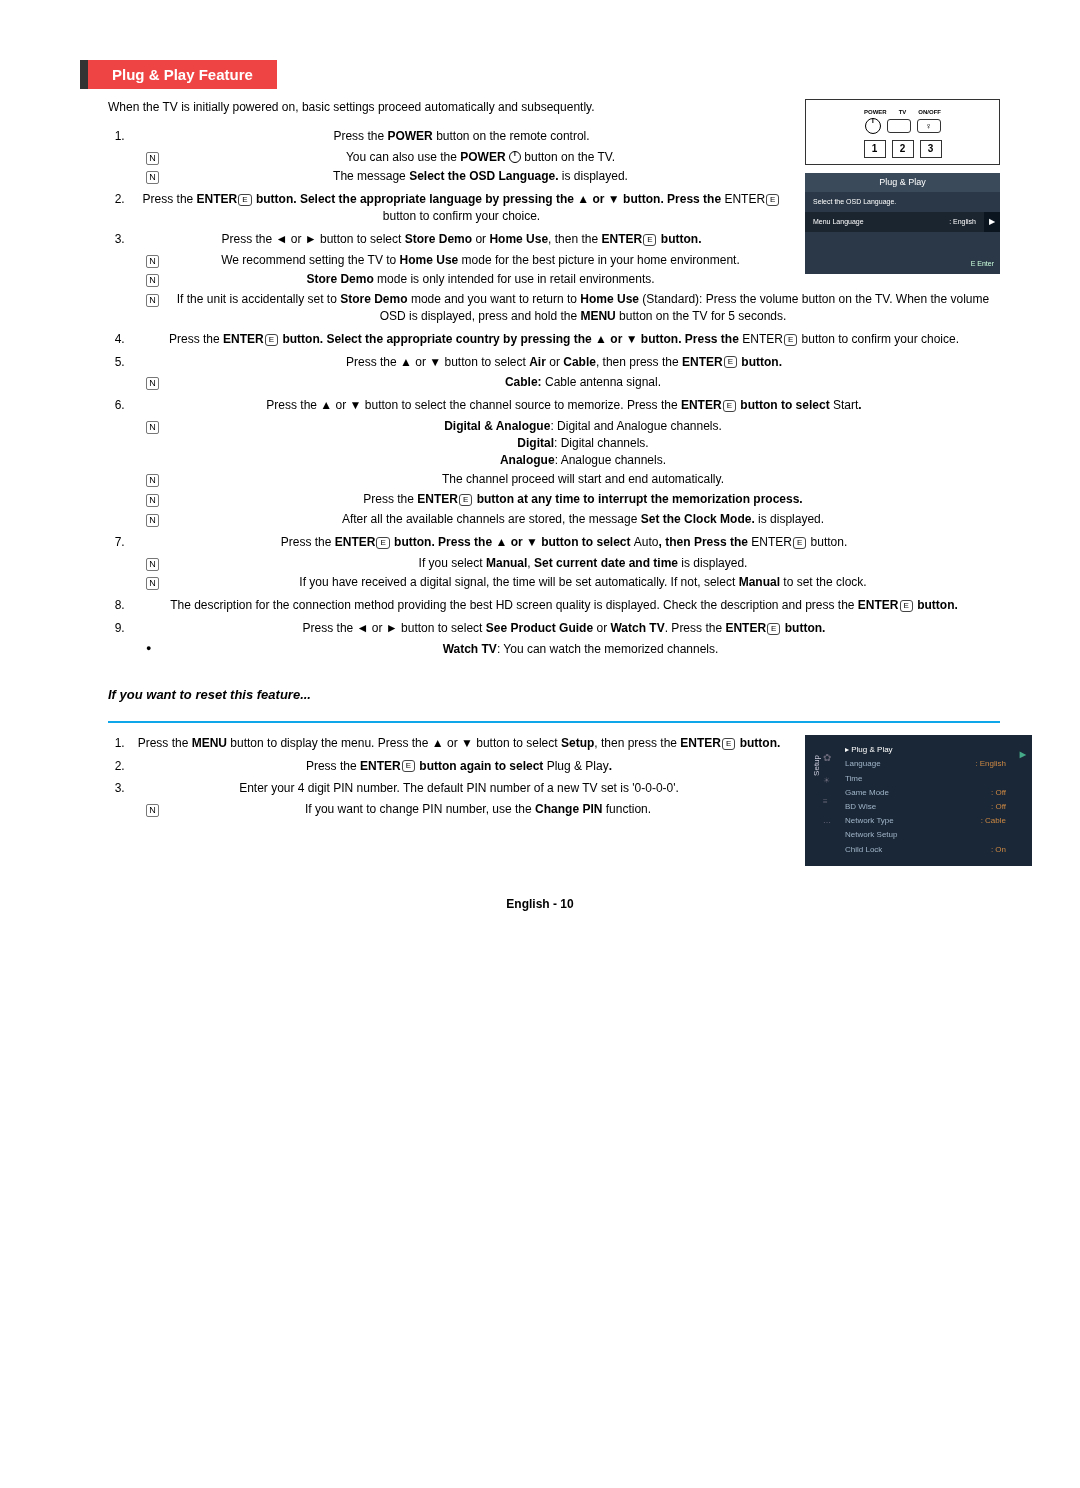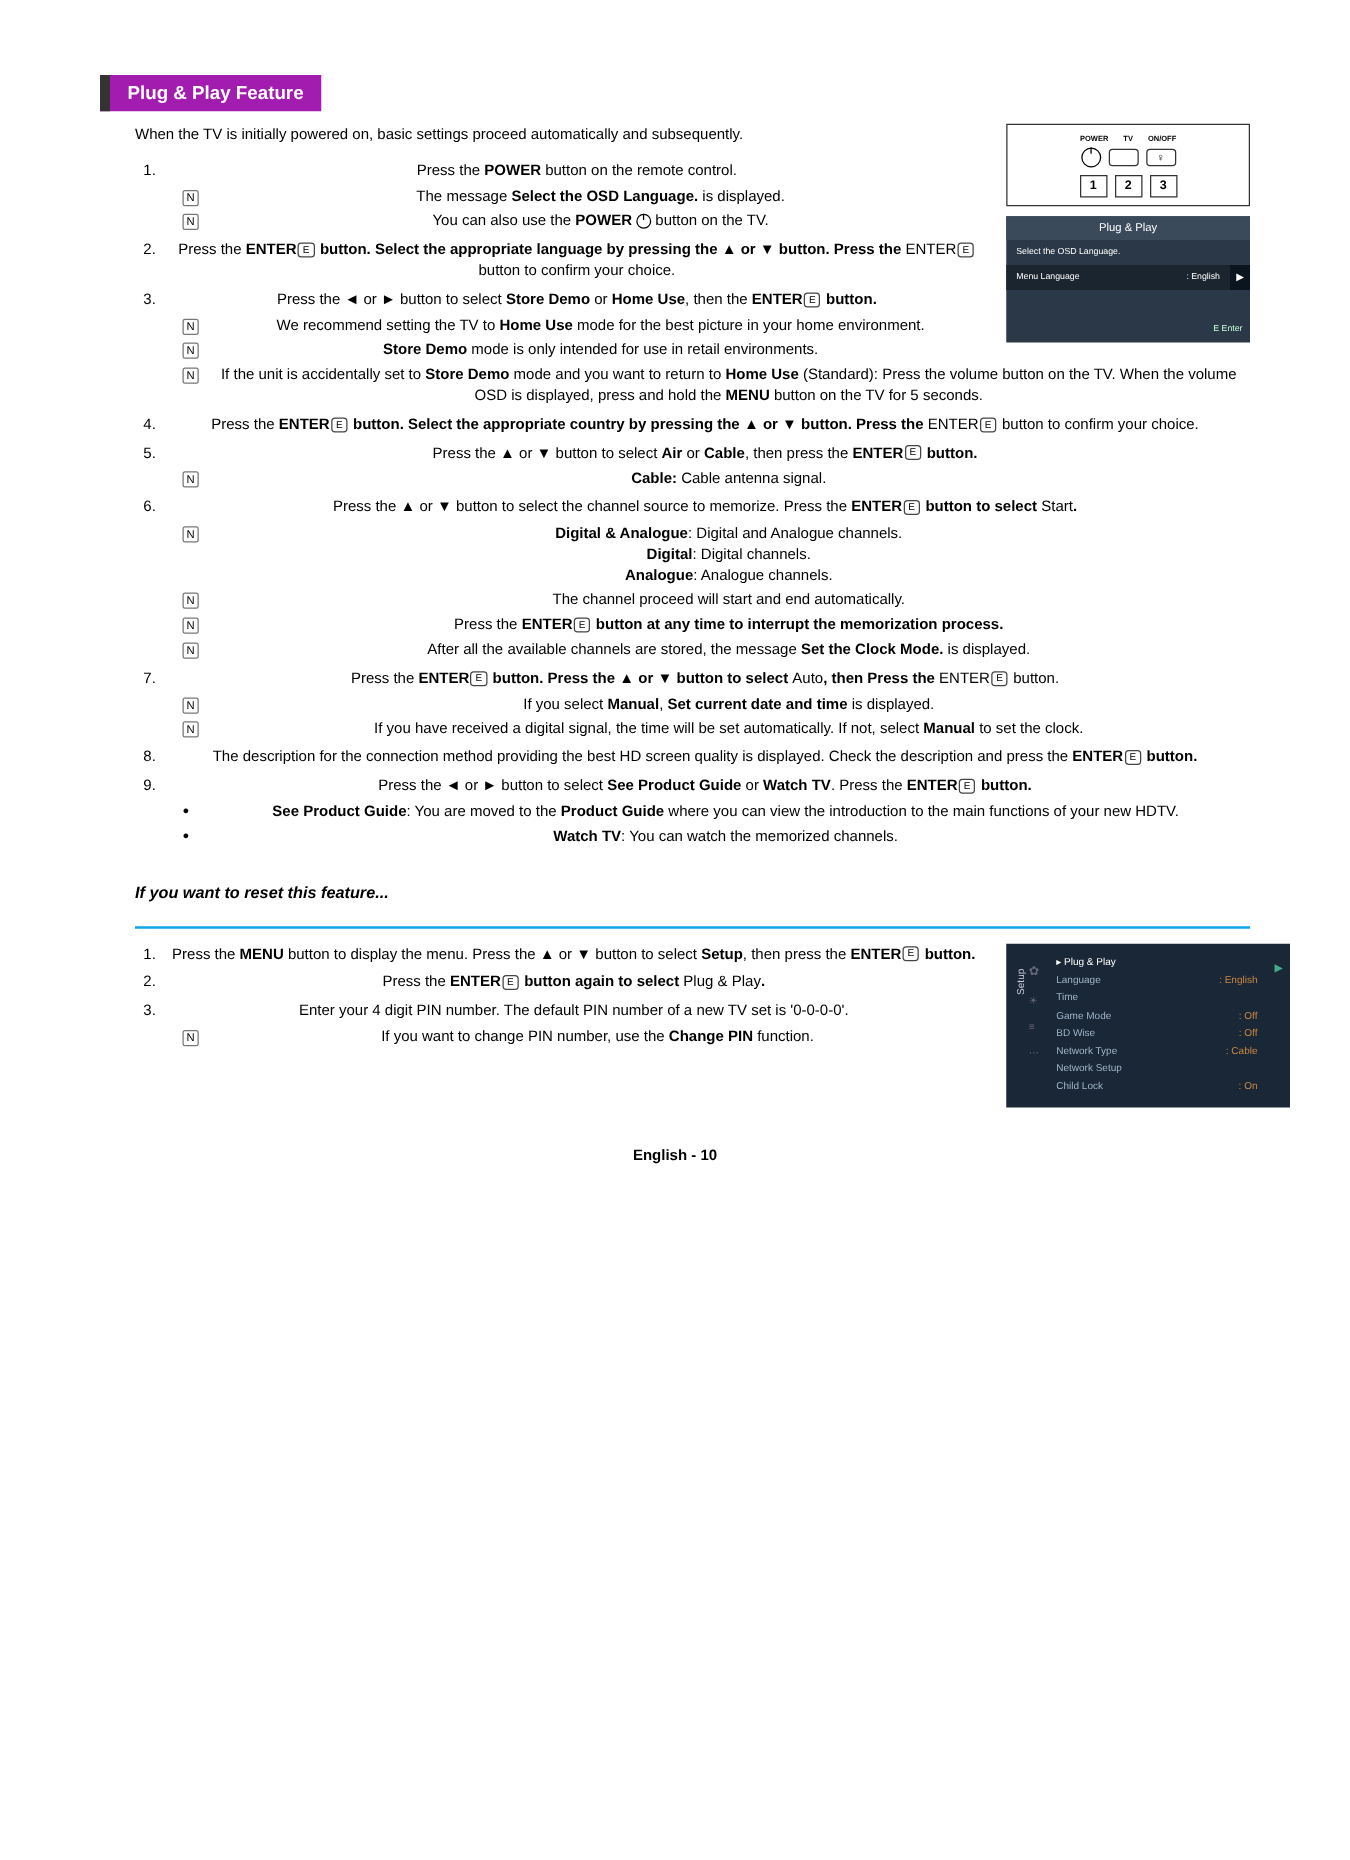--- a/index.html
+++ b/index.html
@@ -5,25 +5,25 @@
   body {
     font-family: Arial, Helvetica, sans-serif;
     font-size: 12px;
     color: #000;
     margin: 0;
     padding: 60px 80px 40px 80px;
     background: #fff;
     line-height: 1.4;
   }
   .section-title {
-    background: #a21caf;
+    background: #ef4444;
     color: #fff;
     font-weight: bold;
     font-size: 15px;
-    padding: 4px 14px;
+    padding: 4px 24px;
     display: inline-block;
     border-left: 8px solid #333;
   }
   .content { margin-top: 10px; margin-left: 28px; }
   .intro { margin: 8px 0 10px 0; }
   ol.main { list-style: decimal; padding-left: 20px; margin-left:0;text-align:center; }
   ol.main > li { margin-bottom: 6px; }
   .sub { list-style: none; padding-left: 18px; margin-top: 4px; }
   .sub > li { margin: 3px 0; position: relative; padding-left: 20px; }
   .sub > li::before {
@@ -175,22 +175,22 @@
       </div>
       <div style="height:24px;"></div>
       <div class="osd-foot">E Enter</div>
     </div>
   </div>
 
   <div class="intro">When the TV is initially powered on, basic settings proceed automatically and subsequently.</div>
 
   <ol class="main" id="main-steps">
       <li><span>Press the </span><strong>POWER</strong><span> button on the remote control.</span><ul class="sub">
+          <li class="note-icon"><span>You can also use the </span><strong>POWER</strong><span> </span><span class="power-icon"></span><span> button on the TV.</span></li>
           <li class="note-icon"><span>The message </span><strong>Select the OSD Language.</strong><span> is displayed.</span></li>
-          <li class="note-icon"><span>You can also use the </span><strong>POWER</strong><span> </span><span class="power-icon"></span><span> button on the TV.</span></li>
         </ul></li>
       <li><span>Press the </span><strong>ENTER</strong><span class="enter-icon">E</span><strong> button. Select the appropriate language by pressing the ▲ or ▼ button. Press the </strong><span>ENTER</span><span class="enter-icon">E</span><span> button to confirm your choice.</span></li>
       <li><span>Press the ◄ or ► button to select </span><strong>Store Demo</strong><span> or </span><strong>Home Use</strong><span>, then the </span><strong>ENTER</strong><span class="enter-icon">E</span><strong> button.</strong><ul class="sub">
           <li class="note-icon"><span>We recommend setting the TV to </span><strong>Home Use</strong><span> mode for the best picture in your home environment.</span></li>
           <li class="note-icon"><span></span><strong>Store Demo</strong><span> mode is only intended for use in retail environments.</span></li>
           <li class="note-icon"><span>If the unit is accidentally set to </span><strong>Store Demo</strong><span> mode and you want to return to </span><strong>Home Use</strong><span> (Standard): Press the volume button on the TV. When the volume OSD is displayed, press and hold the </span><strong>MENU</strong><span> button on the TV for 5 seconds.</span></li>
         </ul></li>
       <li><span>Press the </span><strong>ENTER</strong><span class="enter-icon">E</span><strong> button. Select the appropriate country by pressing the ▲ or ▼ button. Press the </strong><span>ENTER</span><span class="enter-icon">E</span><span> button to confirm your choice.</span></li>
       <li><span>Press the ▲ or ▼ button to select </span><strong>Air</strong><span> or </span><strong>Cable</strong><span>, then press the </span><strong>ENTER</strong><span class="enter-icon">E</span><strong> button.</strong><ul class="sub">
           <li class="note-icon"><span></span><strong>Cable:</strong><span> Cable antenna signal.</span></li>
@@ -200,21 +200,20 @@
           <li class="note-icon"><span>The channel proceed will start and end automatically.</span></li>
           <li class="note-icon"><span>Press the </span><strong>ENTER</strong><span class="enter-icon">E</span><strong> button at any time to interrupt the memorization process.</strong></li>
           <li class="note-icon"><span>After all the available channels are stored, the message </span><strong>Set the Clock Mode.</strong><span> is displayed.</span></li>
         </ul></li>
       <li><span>Press the </span><strong>ENTER</strong><span class="enter-icon">E</span><strong> button. Press the ▲ or ▼ button to select </strong><span>Auto</span><strong>, then Press the </strong><span>ENTER</span><span class="enter-icon">E</span><span> button.</span><ul class="sub">
           <li class="note-icon"><span>If you select </span><strong>Manual</strong><span>, </span><strong>Set current date and time</strong><span> is displayed.</span></li>
           <li class="note-icon"><span>If you have received a digital signal, the time will be set automatically. If not, select </span><strong>Manual</strong><span> to set the clock.</span></li>
         </ul></li>
       <li><span>The description for the connection method providing the best HD screen quality is displayed. Check the description and press the </span><strong>ENTER</strong><span class="enter-icon">E</span><strong> button.</strong></li>
       <li><span>Press the ◄ or ► button to select </span><strong>See Product Guide</strong><span> or </span><strong>Watch TV</strong><span>. Press the </span><strong>ENTER</strong><span class="enter-icon">E</span><strong> button.</strong><ul class="bullet">
-          <li><span></span><strong>See Product Guide</strong><span>: You are moved to the </span><strong>Product Guide</strong><span> where you can view the introduction to the main functions of your new HDTV.</span></li>
           <li><span></span><strong>Watch TV</strong><span>: You can watch the memorized channels.</span></li>
         </ul></li>
     </ol>
 
   <div class="clear"></div>
 
   <div class="sub-section-title">If you want to reset this feature...</div>
 
   <div class="float-right" style="margin-top:4px;">
     <div class="setup-osd setup-wrap">

